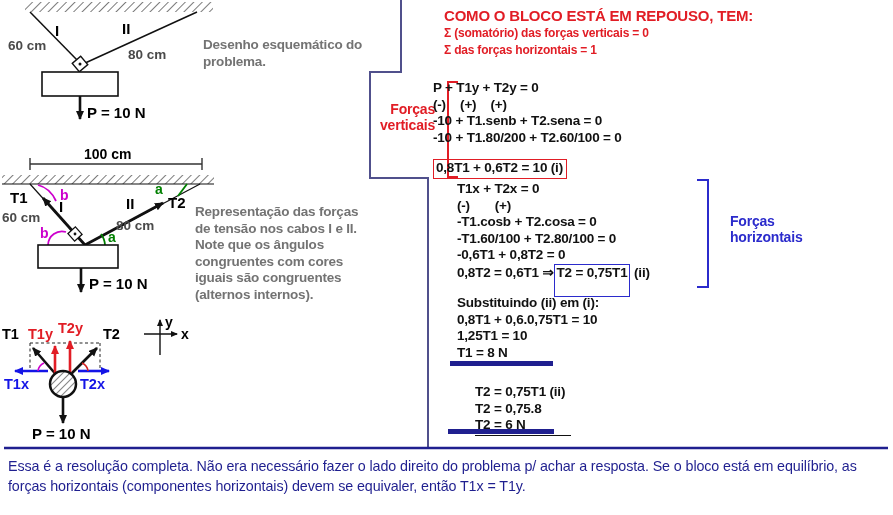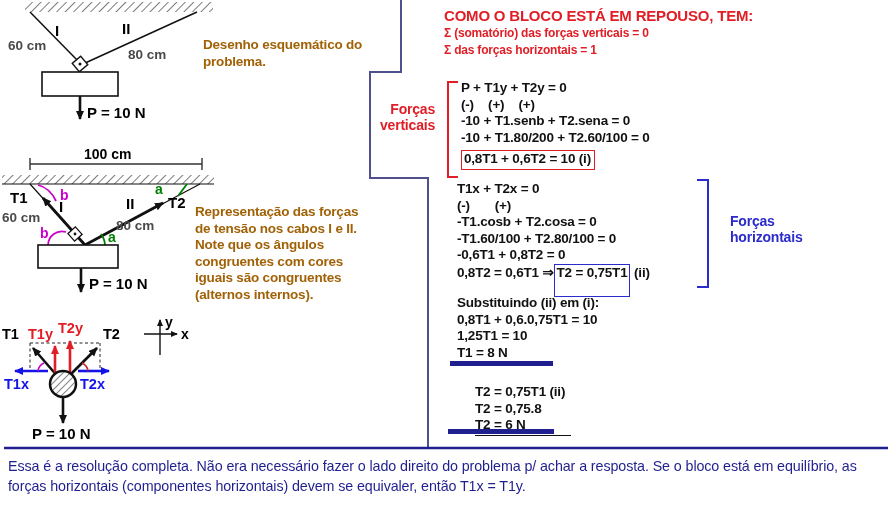--- a/index.html
+++ b/index.html
@@ -4,39 +4,39 @@
 <style>
   html,body { margin:0; padding:0; background:#fff; }
   .canvas {
     position:relative; width:893px; height:515px; background:#ffffff;
     font-family:"Liberation Sans", sans-serif; overflow:hidden; color:#111;
   }
   svg { font-family:"Liberation Sans", sans-serif; }
   .abs { position:absolute; }
   .overlay { position:absolute; left:0; top:0; pointer-events:none; }
 
-  .caption { position:absolute; font-weight:bold; font-size:13.5px; line-height:16.5px; letter-spacing:-0.2px; color:#a16207; }
+  .caption { position:absolute; font-weight:bold; font-size:13.5px; line-height:16.5px; letter-spacing:-0.2px; color:#737373; }
 
   .red-head { position:absolute; left:444px; top:6px; color:#e11d25; font-weight:bold; letter-spacing:-0.2px; }
   .red-head .h1 { font-size:15px; line-height:19px; }
   .red-head .h2 { font-size:12px; line-height:16.5px; }
 
   .eq-block { position:absolute; font-weight:bold; font-size:13.5px; line-height:16.5px; letter-spacing:-0.2px; color:#111; }
   .eq-block div { white-space:pre; }
 
   .bracket-left  { position:absolute; left:447px; top:81px;  width:9px;  height:93px;
                    border-left:2px solid #e11d25; border-top:2px solid #e11d25; border-bottom:2px solid #e11d25; }
   .bracket-right { position:absolute; left:697px; top:179px; width:10px; height:105px;
                    border-right:2px solid #2b2bcc; border-top:2px solid #2b2bcc; border-bottom:2px solid #2b2bcc; }
 
   .side-label { position:absolute; font-weight:bold; font-size:14px; line-height:16px; letter-spacing:-0.2px; }
   .side-label.red  { left:368px; top:101px; width:67px; text-align:right; color:#e11d25; }
   .side-label.blue { left:730px; top:213px; color:#2b2bcc; }
 
-  .box-red  { display:inline-block; border:1.6px solid #e11d25; padding:0 3px 1px 2px; margin-top:4px; }
+  .box-red  { display:inline-block; border:1.6px solid #e11d25; padding:0 3px 1px 2px; margin-top:13px; }
   .box-blue { display:inline-block; border:1.5px solid #2b2bcc; padding:0 2px 15px 2px; }
 
   .underline { display:inline-block; min-width:96px; border-bottom:1.6px solid #111; padding-bottom:1px; }
   .bar { position:absolute; height:5px; background:#1f1f8f; }
   .bar.b1 { left:450px; top:361px; width:103px; }
   .bar.b2 { left:448px; top:429px; width:106px; }
 
   .footer { position:absolute; left:8px; top:457px; width:878px; color:#1f1f8f;
             font-size:14.3px; line-height:19.5px; letter-spacing:-0.1px; }
 </style>
@@ -172,21 +172,21 @@
     <div class="h2">Σ (somatório) das forças verticais = 0</div>
     <div class="h2">Σ das forças horizontais = 1</div>
   </div>
 
   <div class="bracket-left"></div>
   <div class="side-label red">
     <div>Forças</div>
     <div>verticais</div>
   </div>
 
-  <div class="eq-block" style="left:461px; top:80px;">
+  <div class="eq-block" style="left:433px; top:80px;">
     <div>P + T1y + T2y = 0</div>
     <div>(-)    (+)    (+)</div>
     <div>-10 + T1.senb + T2.sena = 0</div>
     <div>-10 + T1.80/200 + T2.60/100 = 0</div>
     <div><span class="box-red">0,8T1 + 0,6T2 = 10 (i)</span></div>
   </div>
 
   <div class="bracket-right"></div>
   <div class="side-label blue">
     <div>Forças</div>

